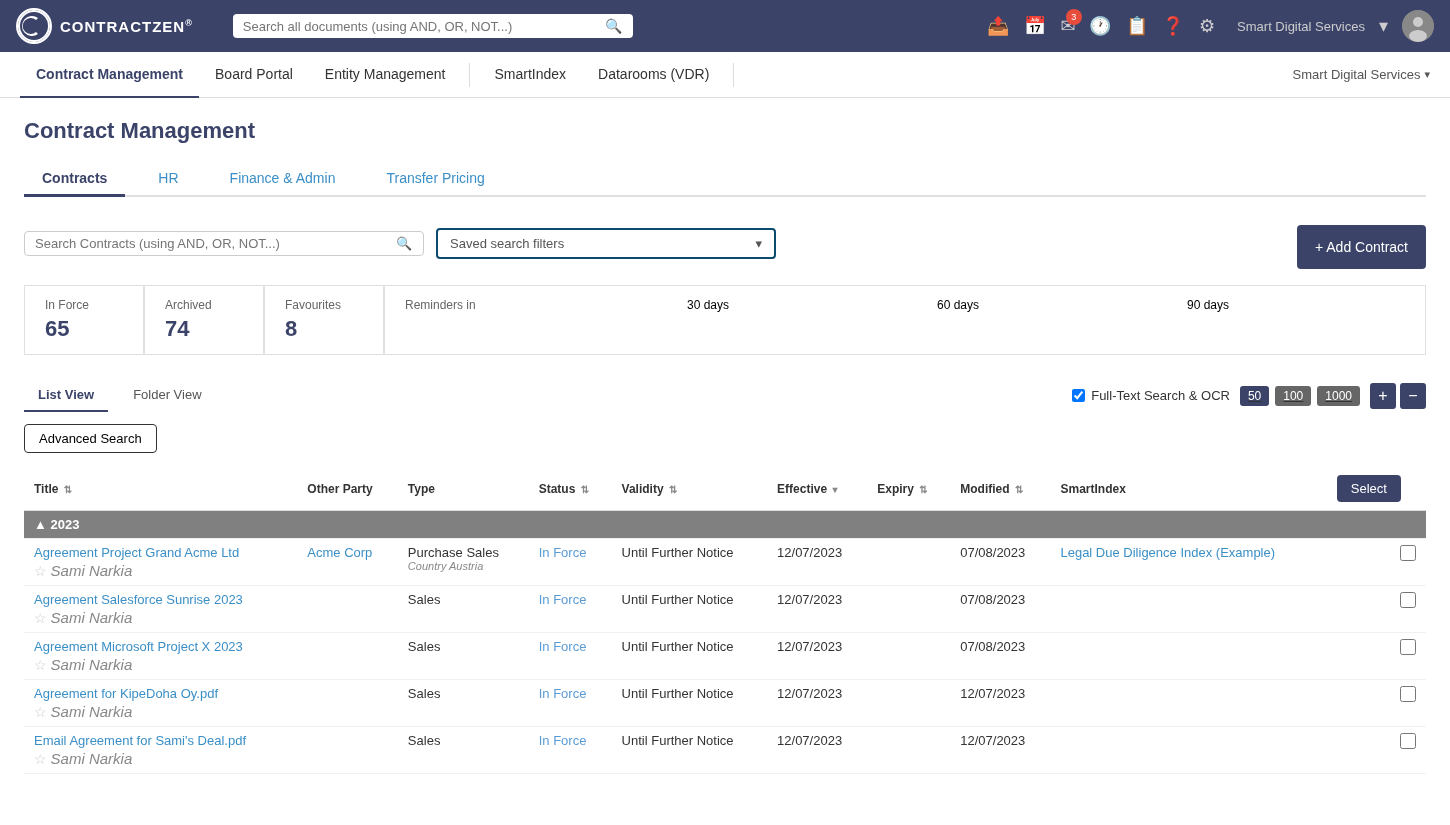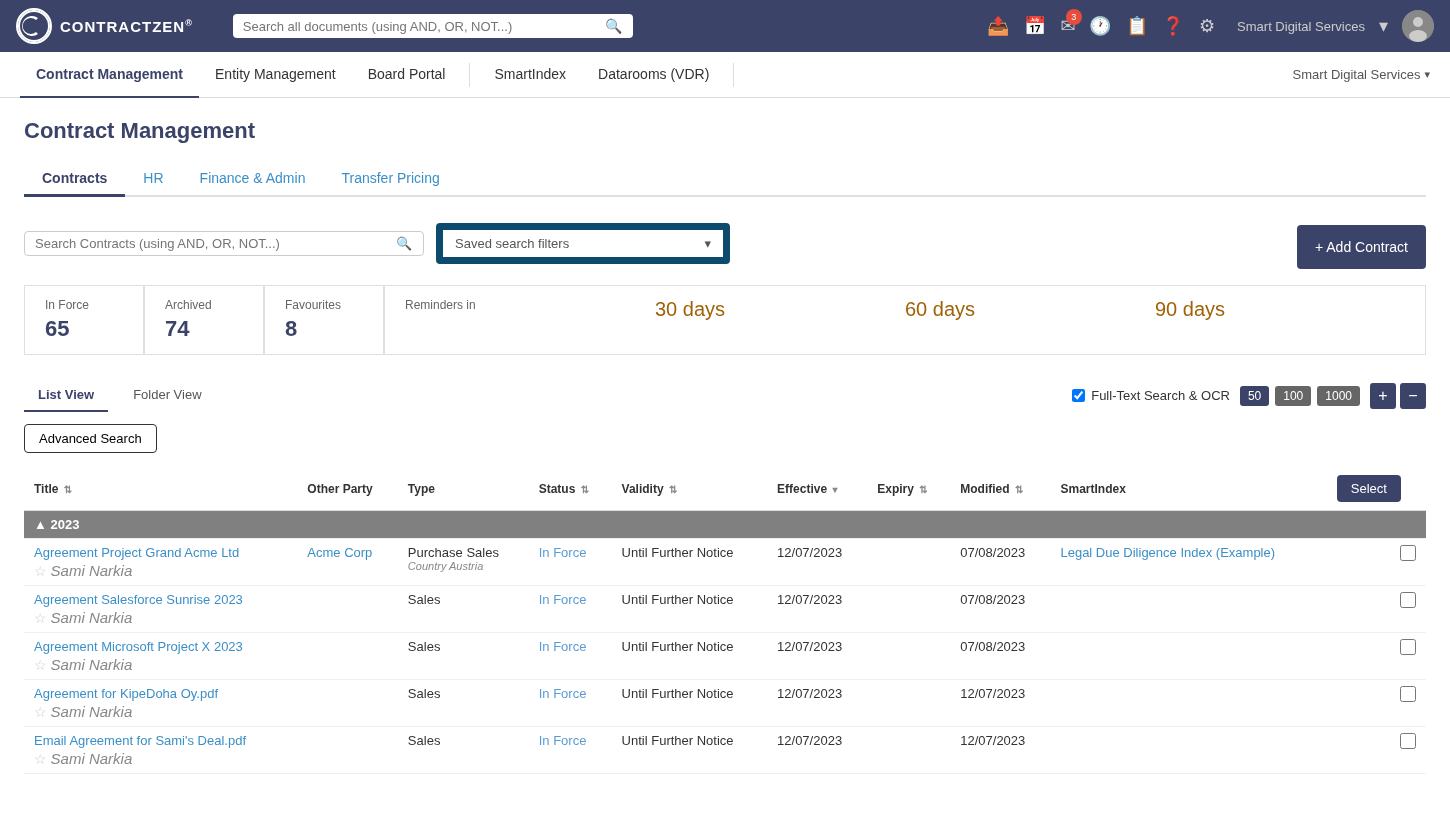--- a/index.html
+++ b/index.html
@@ -92,21 +92,21 @@
     }
     .secondary-nav a.active { color: #3b4369; border-bottom: 2px solid #3b4369; font-weight: bold; }
     .secondary-nav .divider { width: 1px; height: 24px; background: #ddd; margin: 0 8px; }
     .secondary-nav-right { margin-left: auto; font-size: 13px; color: #555; }
 
     
     .main-content { background: #fff; padding: 20px 24px; min-height: calc(100vh - 98px); }
     .page-title { font-size: 22px; font-weight: 600; color: #3b4369; margin-bottom: 18px; }
 
     
-    .category-tabs { display: flex; gap: 0; border-bottom: 2px solid #e0e0e0; margin-bottom: 20px; text-align: center; }
+    .category-tabs { display: flex; gap: 15px; border-bottom: 2px solid #e0e0e0; margin-bottom: 20px; text-align: center; }
     .cat-tab {
       font-size: 14px;
       padding: 8px 18px;
       cursor: pointer;
       color: #3b8fc7;
       border-bottom: 3px solid transparent;
       margin-bottom: -2px;
       text-decoration: none;
     }
     .cat-tab.active { color: #3b4369; border-bottom: 3px solid #3b4369; font-weight: bold; }
@@ -127,24 +127,24 @@
       border-radius: 4px;
       padding: 4px 10px;
       width: 400px;
       background: #fff;
     }
     .contract-search input { border: none; outline: none; flex: 1; font-size: 13px; color: #555; }
     .contract-search .icon { color: #888; cursor: pointer; }
     .saved-filters-dropdown {
       display: flex;
       align-items: center;
-      border: 7px solid #0c4a6e;
+      border: 2px solid #0c4a6e;
       border-radius: 4px;
       padding: 6px 12px;
-      width: 294px;
+      width: 340px;
       background: #fff;
       cursor: pointer;
       justify-content: space-between;
       text-align: right;
     }
     .saved-filters-dropdown span { color: #555; font-size: 13px; }
     .add-contract-btn {
       margin-left: auto;
       background: #3b4369;
       color: #fff;
@@ -171,21 +171,21 @@
     .stat-card .value { font-size: 22px; font-weight: bold; color: #3b4369; }
     .stat-card-reminders {
       display: flex;
       border: 1px solid #e0e0e0;
       padding: 12px 20px;
       flex: 1;
       background: #fff;
     }
     .reminder-group { flex: 1; }
     .reminder-group .label { font-size: 12px; color: #666; margin-bottom: 4px; }
-    .reminder-group .days { font-size: 20px; color: #a16207; }
+    .reminder-group .days { font-size: 12px; color: #000000; margin-left: 32px; }
 
     
     .view-tabs-row {
       display: flex;
       align-items: center;
       margin-bottom: 12px;
     }
     .view-tabs { display: flex; gap: 11px; }
     .view-tab {
       font-size: 13px;
@@ -196,21 +196,21 @@
       text-decoration: none;
     }
     .view-tab.active { color: #3b4369; border-bottom: 2px solid #3b4369; font-weight: bold; }
     .view-tab-right {
       margin-left: auto;
       display: flex;
       align-items: center;
       gap: 10px;
     }
     .ocr-checkbox { display: flex; align-items: center; gap: 6px; font-size: 13px; }
-    .page-size-btns { display: flex; gap: 6px; }
+    .page-size-btns { display: flex; gap: 6px; text-decoration: underline; }
     .page-size-btn {
       background: #666;
       color: #fff;
       border: none;
       border-radius: 3px;
       padding: 3px 8px;
       font-size: 12px;
       cursor: pointer;
     }
     .page-size-btn.active { background: #3b4369; }
@@ -324,22 +324,22 @@
         <circle cx="16" cy="16" r="16" fill="#888"></circle>
         <circle cx="16" cy="12" r="5" fill="#ccc"></circle>
         <ellipse cx="16" cy="26" rx="9" ry="6" fill="#ccc"></ellipse>
       </svg>
     </div>
   </div>
 </nav>
 
 <nav class="secondary-nav">
   <a href="#" class="active">Contract Management</a>
+  <a href="#">Board Portal</a>
   <a href="#">Entity Management</a>
-  <a href="#">Board Portal</a>
   <div class="divider"></div>
   <a href="#">SmartIndex</a>
   <a href="#">Datarooms (VDR)</a>
   <div class="divider"></div>
   <span class="secondary-nav-right">Smart Digital Services</span>
   <span style="color:#555; font-size:11px; margin-left:4px;">▾</span>
 </nav>
 
 <div class="main-content">
   <h1 class="page-title">Contract Management</h1>

